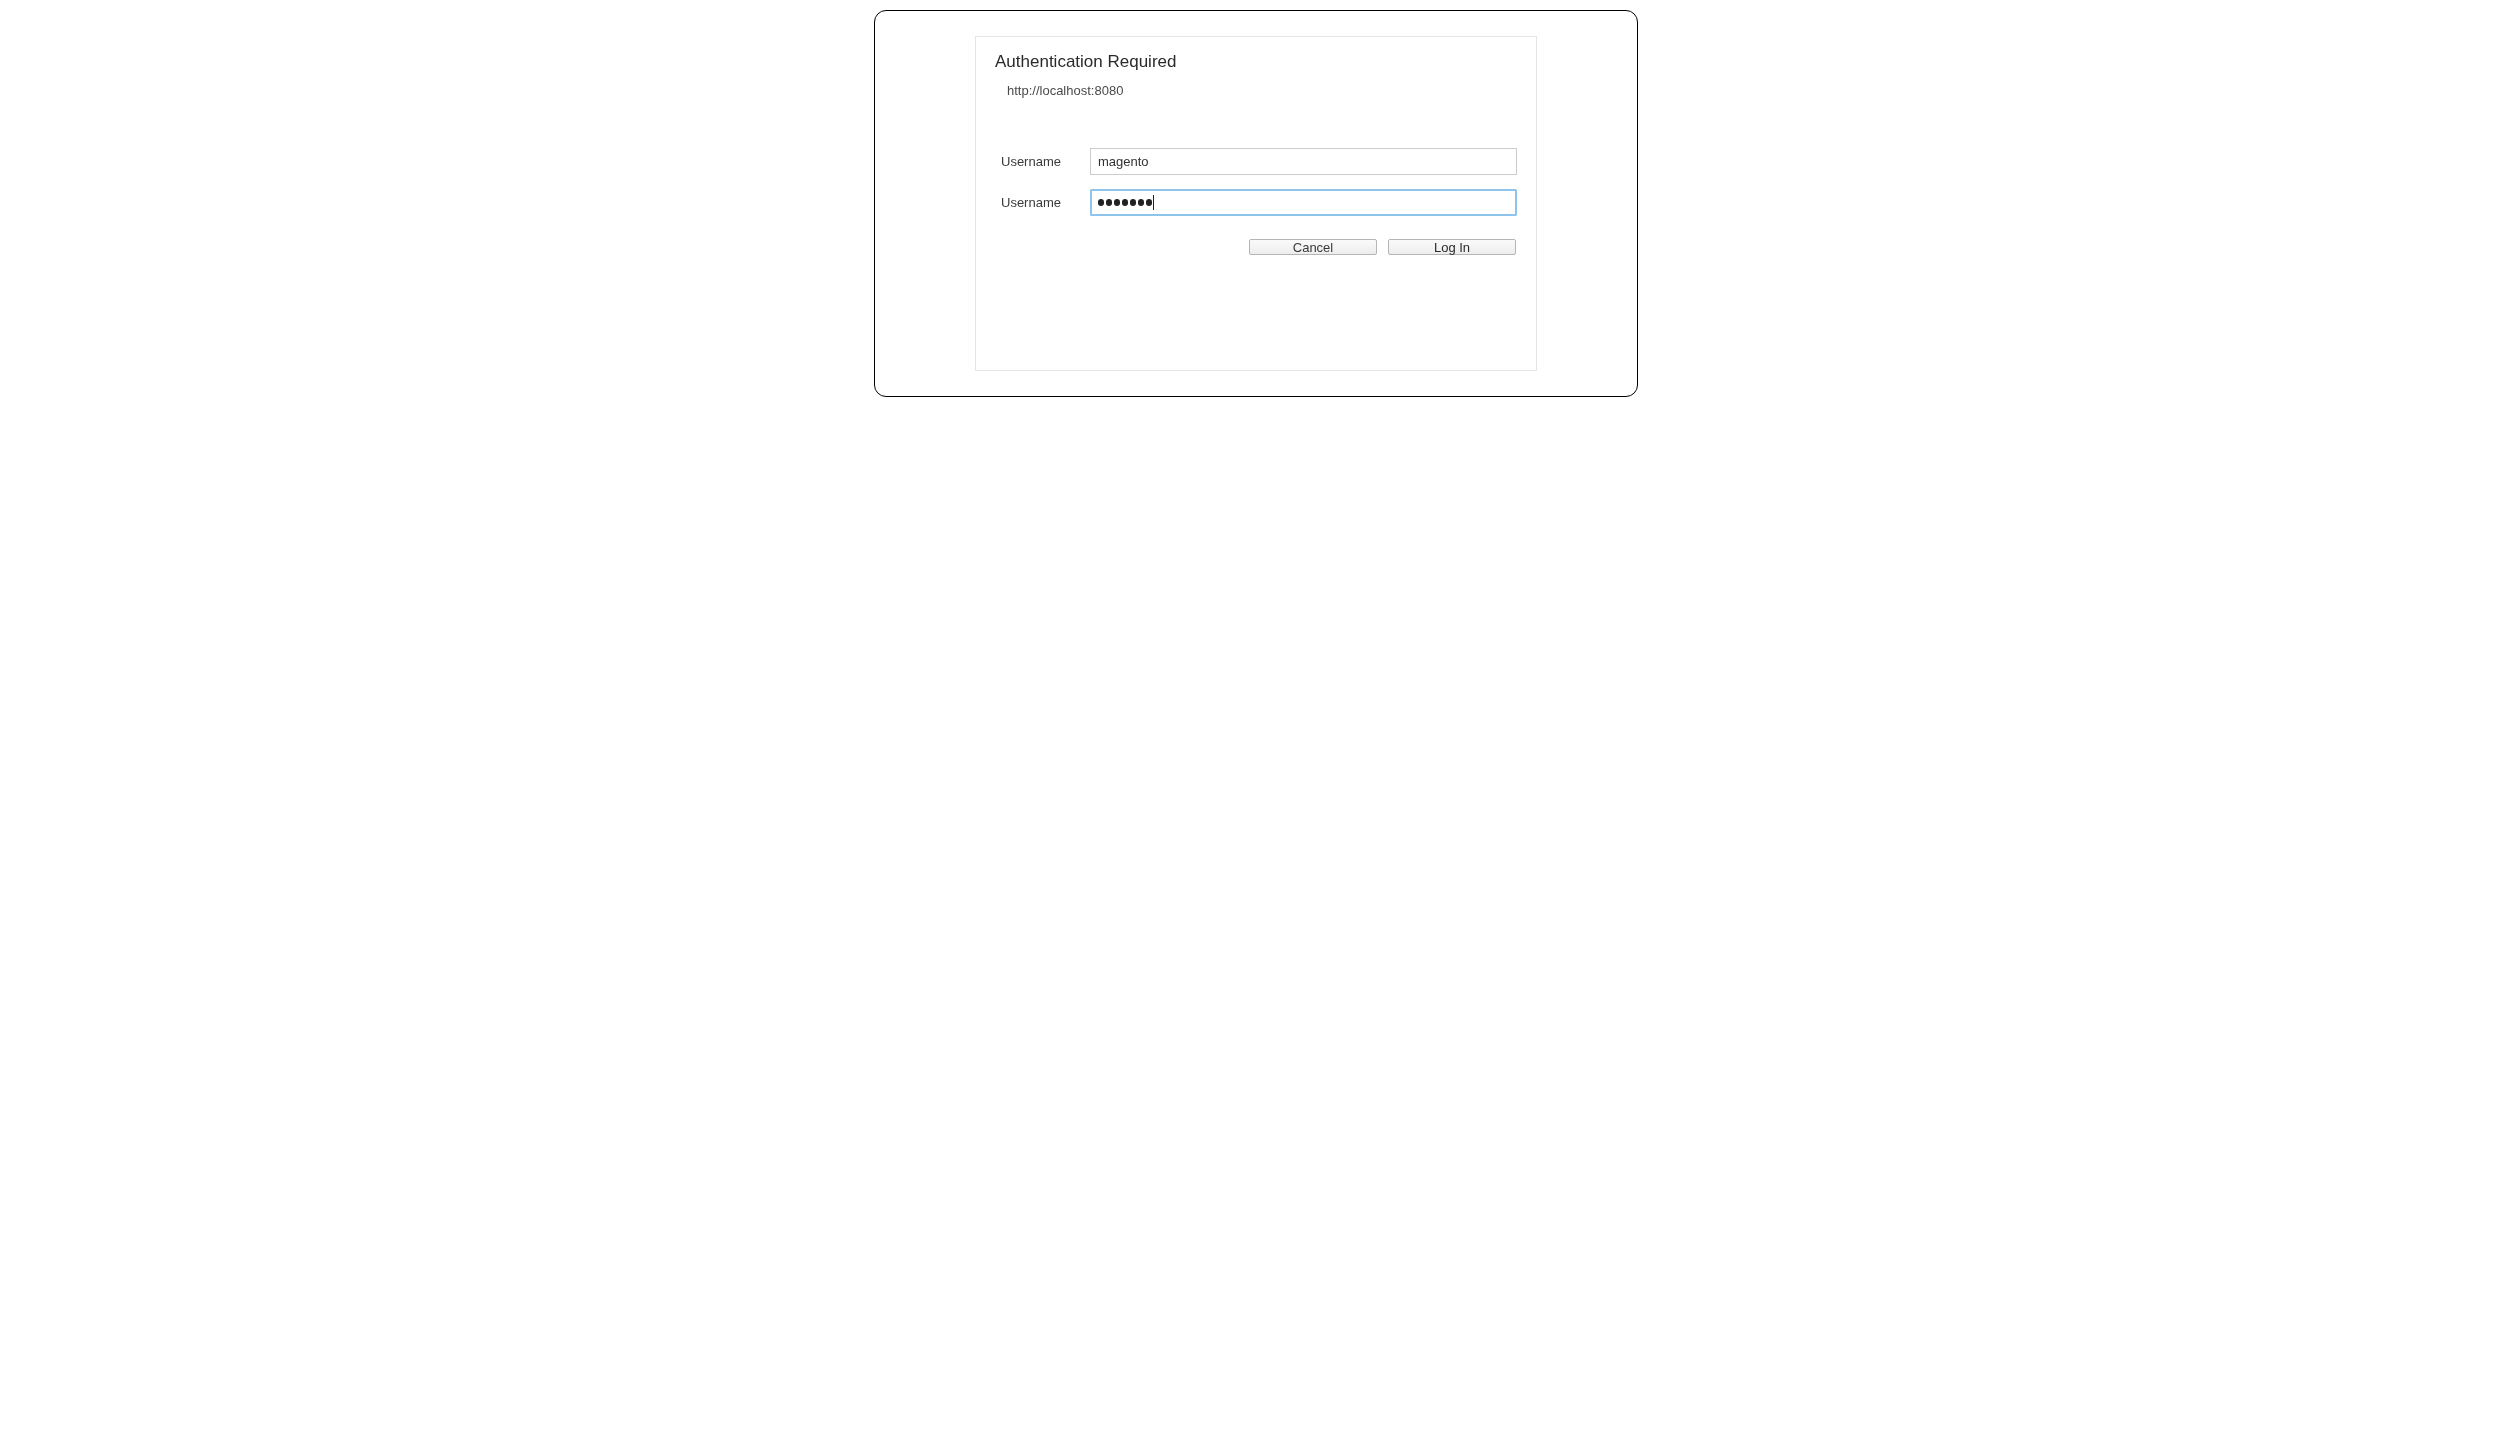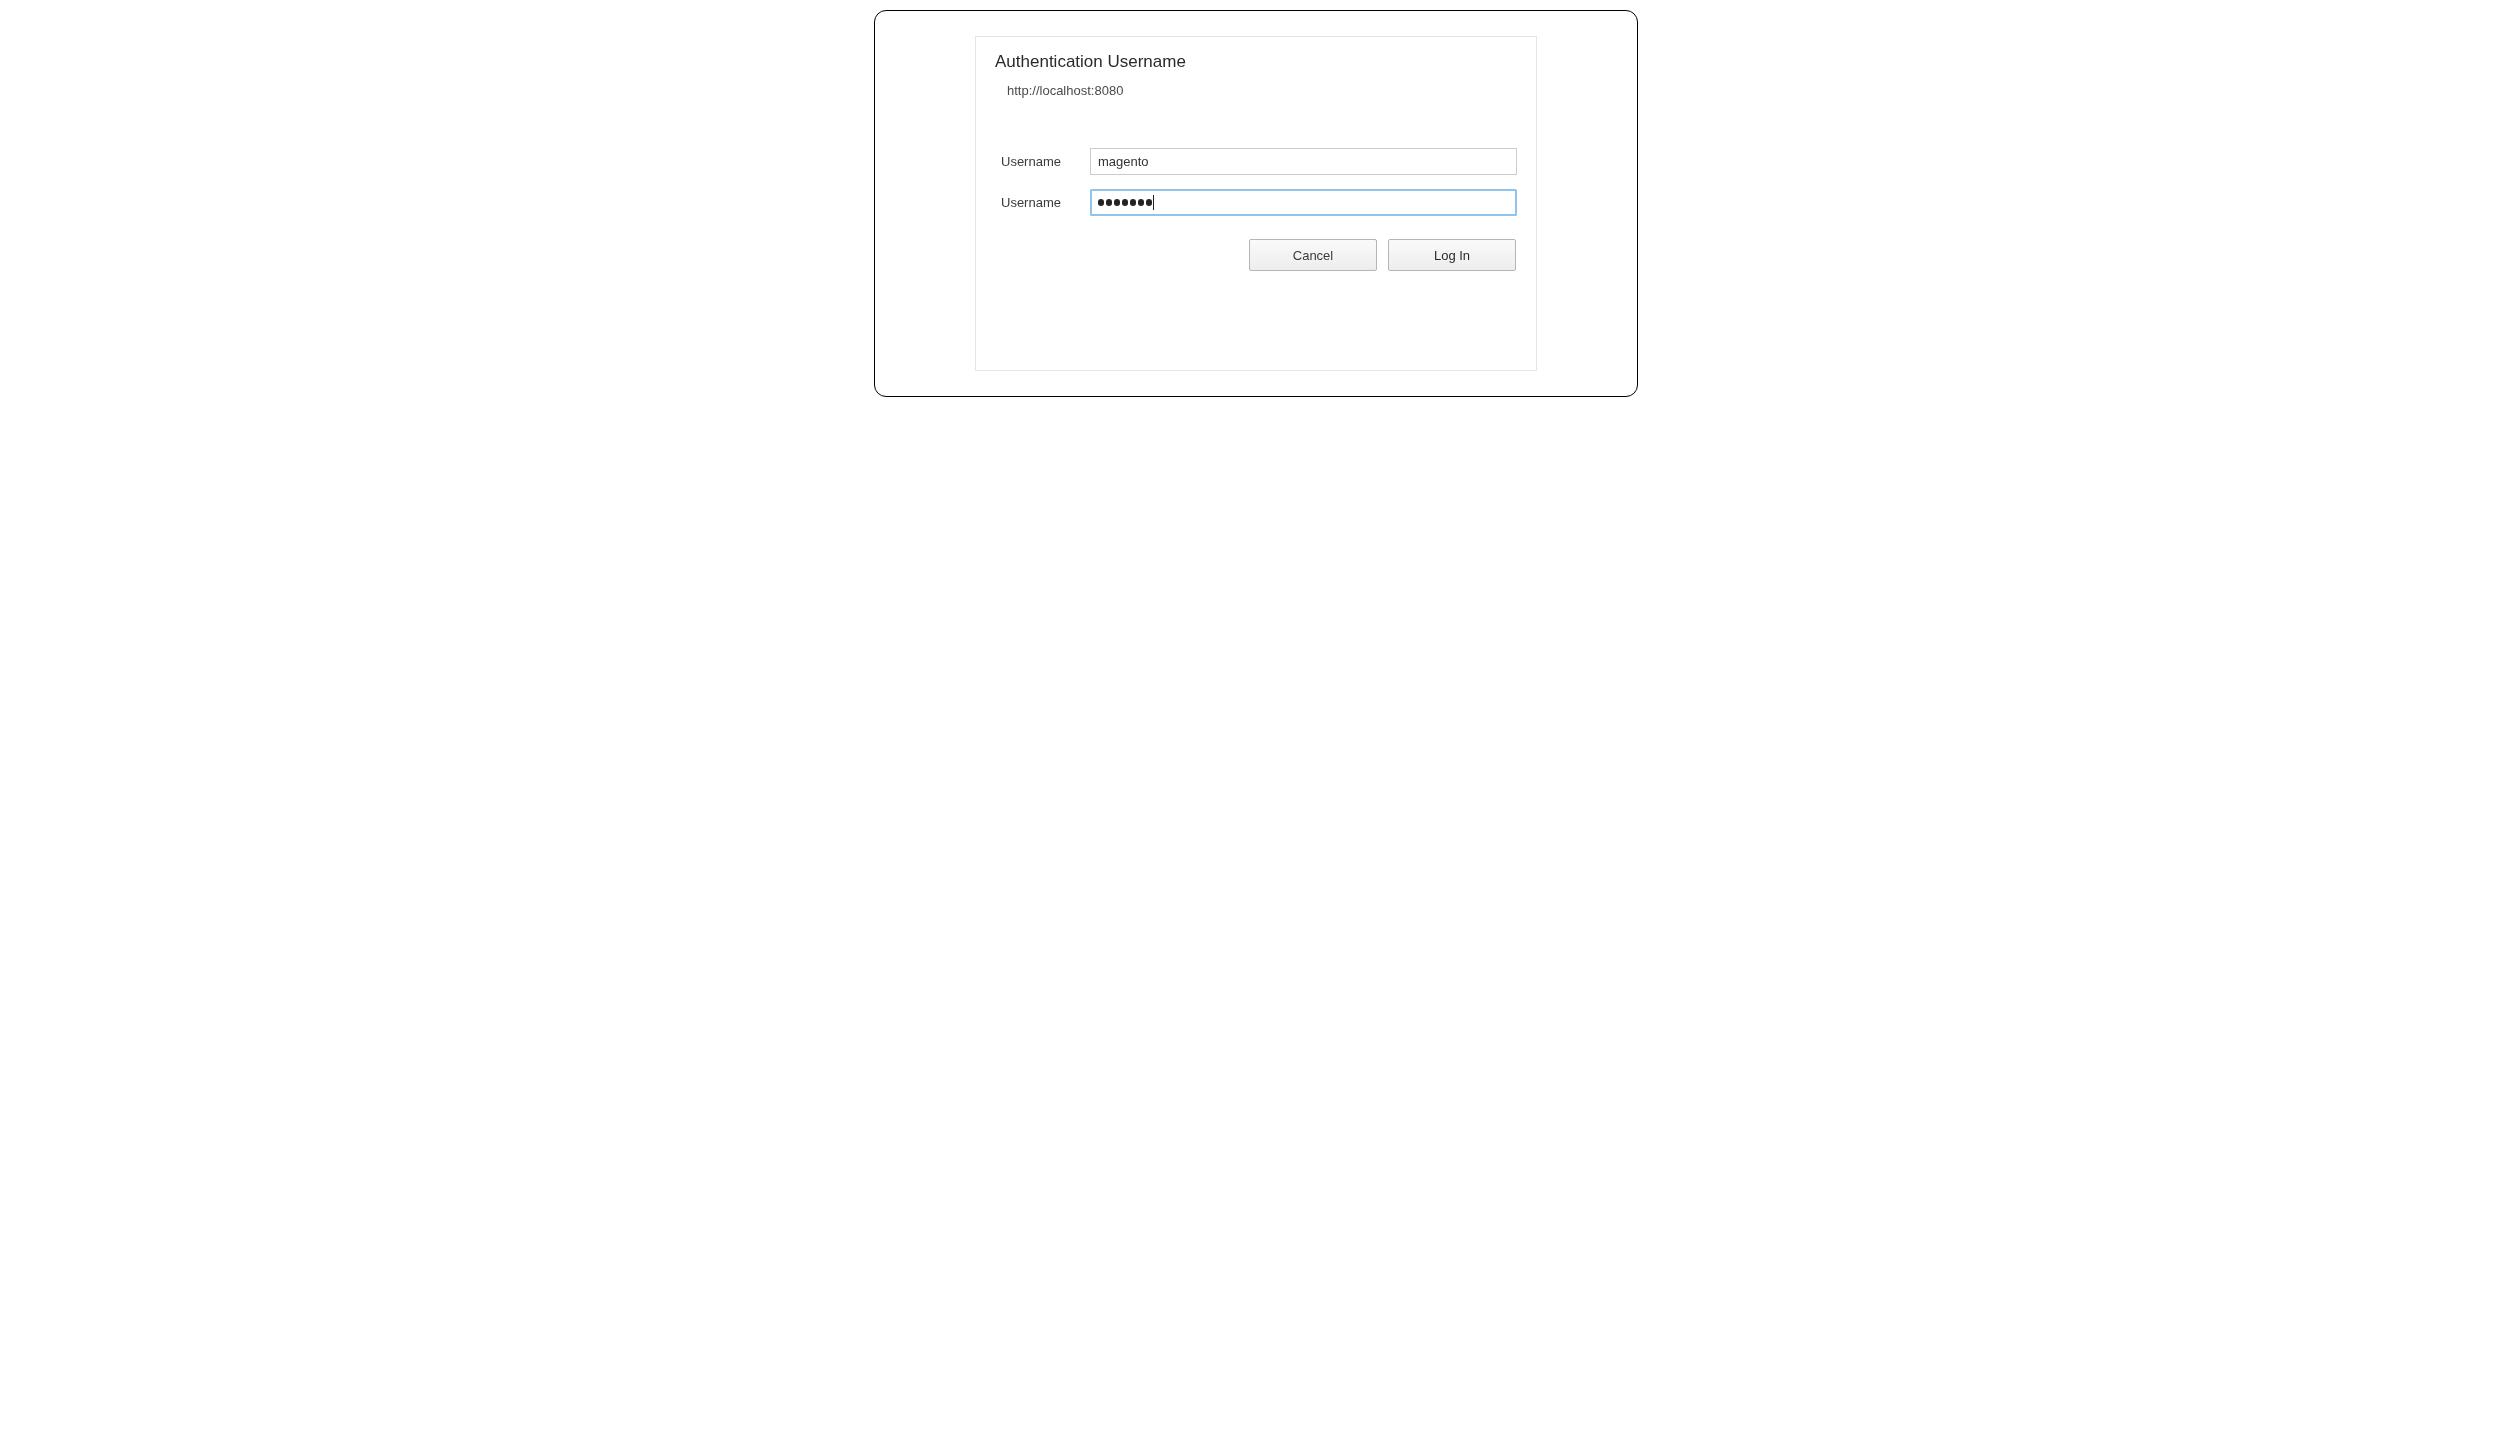--- a/index.html
+++ b/index.html
@@ -99,40 +99,40 @@
     }
     .button-row {
       display: flex;
       justify-content: flex-end;
       gap: 11px;
       margin-top: 23px;
       padding-right: 1px;
     }
     .btn {
       width: 128px;
-      height: 32px;
+      height: 16px;
       font-size: 13px;
       border: 0.5px solid #b5b5b5;
       border-radius: 2px;
       background: linear-gradient(to bottom, #fafafa 0%, #ededed 100%);
       color: #3a3a3a;
       cursor: pointer;
       font-family: Arial, Helvetica, sans-serif;
     }
     .btn.primary {
       font-weight: normal;
       color: #2a2a2a;
     }
   </style>
 </head>
 <body>
 
 <div class="outer-frame">
   <div class="dialog">
-    <h1 class="dialog-title">Authentication Username</h1>
+    <h1 class="dialog-title">Authentication Required</h1>
     <div class="dialog-url">http://localhost:8080</div>
 
     <div class="form-row">
       <div class="form-label">Username</div>
       <input type="text" class="form-input" value="magento" style="">
     </div>
 
     <div class="form-row">
       <div class="form-label">Username</div>
       <div class="form-input focused password-field">

